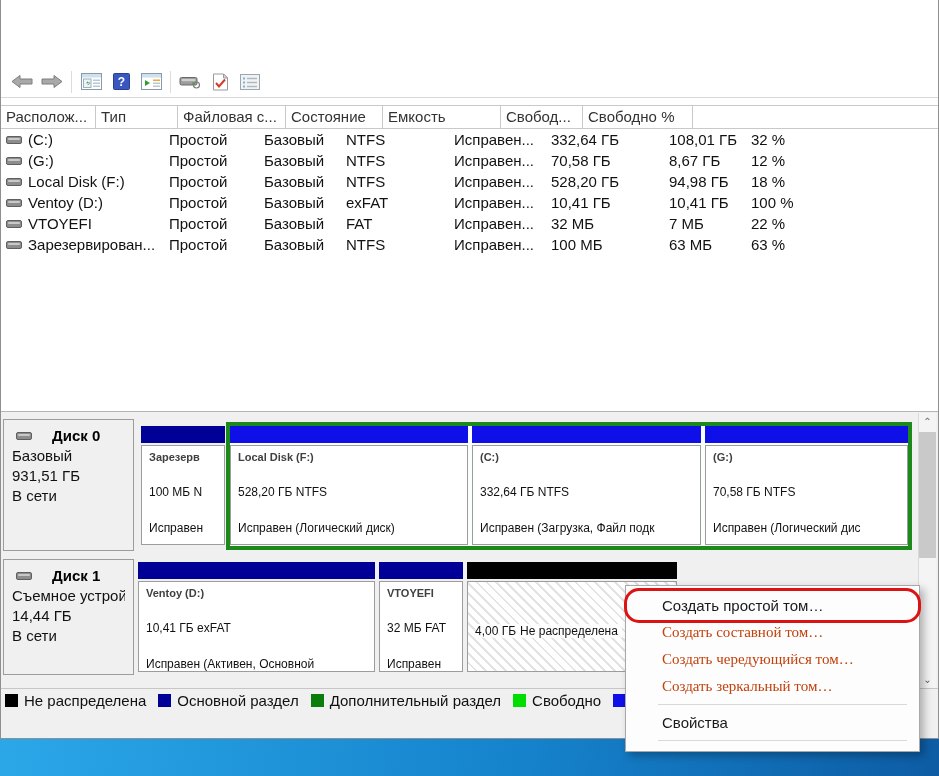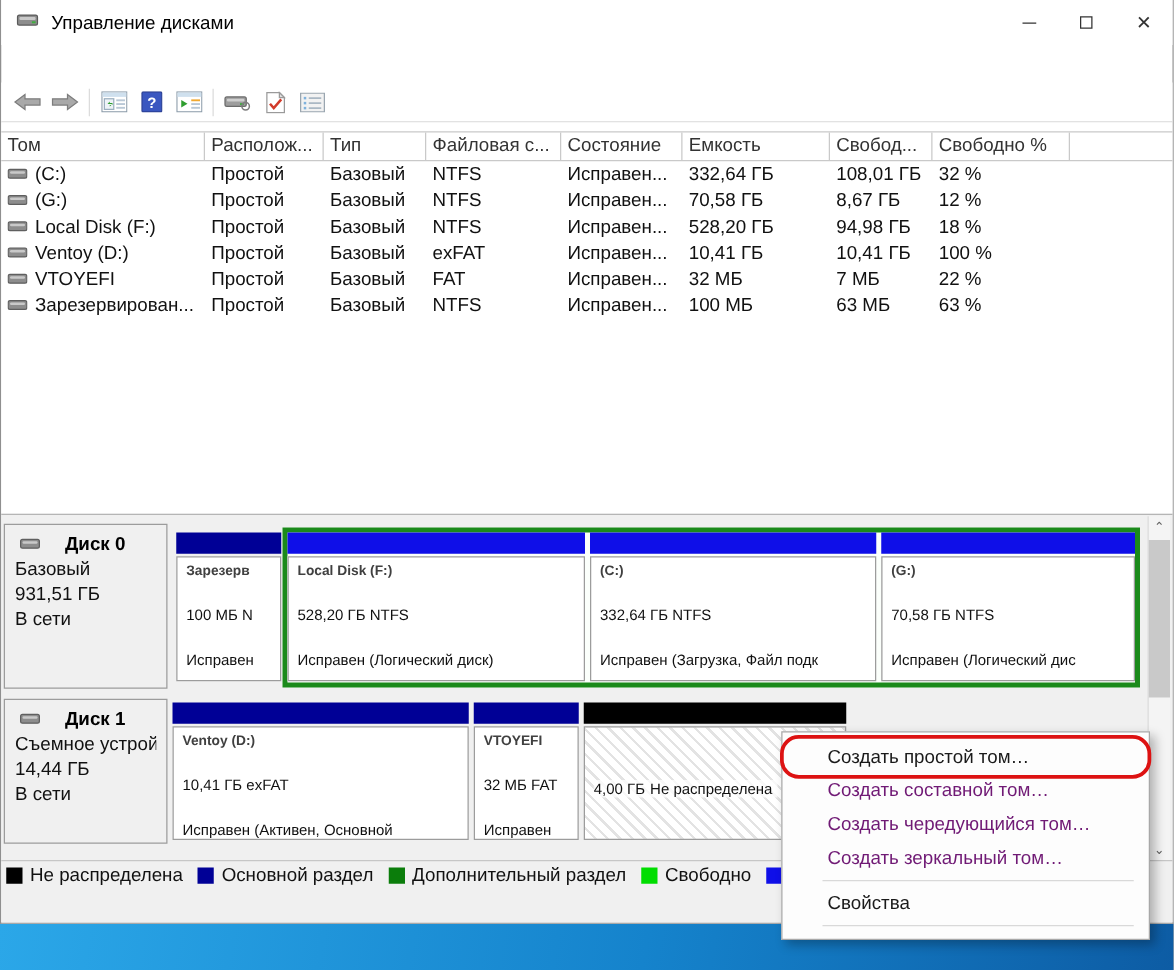--- a/index.html
+++ b/index.html
@@ -67,52 +67,33 @@
   .lg-item{display:flex;align-items:center;gap:6px;}
   .lg-swatch{width:13px;height:13px;}
   .lg-label{font-size:15px;color:#111;white-space:nowrap;}
   .footer{position:absolute;left:0;top:712px;right:0;height:26px;background:#f0f0f0;}
 
   
   .ctx-menu{position:absolute;left:625px;top:585px;width:295px;background:#fdfdfd;
     border:1px solid #a8a8a8;box-shadow:4px 4px 8px rgba(0,0,0,.28);padding:6px 2px;z-index:50;}
   .ctx-item{height:27px;display:flex;align-items:center;padding-left:34px;font-size:15px;color:#1a1a1a;
     position:relative;white-space:nowrap;}
-  .ctx-item.disabled{color:#701a75;}
+  .ctx-item.disabled{color:#c2410c;font-family:Liberation Serif, serif;}
   .ctx-item.annotated{outline:3px solid #dd1212;outline-offset:1px;border-radius:11px;}
   .ctx-sep{height:1px;background:#d9d9d9;margin:4px 10px 4px 30px;}
 </style>
 </head>
 <body>
 
 <div class="screen">
 
   <div class="desktop"></div>
 
   <div class="window">
 
-    <div class="titlebar">
-      <span class="app-icon">
-        <svg width="18" height="14" viewBox="0 0 18 14">
-          <rect x="1" y="3" width="16" height="8" rx="1.5" fill="#8d8d8d" stroke="#5a5a5a"></rect>
-          <rect x="2.5" y="4.5" width="13" height="2.5" rx="1" fill="#c9c9c9"></rect>
-          <rect x="12.5" y="8" width="3" height="1.6" fill="#3fae3f"></rect>
-        </svg>
-      </span>
-      <span class="title-text">Управление дисками</span>
-      <div class="win-controls">
-        <div class="wbtn">
-            <span class="glyph-min"></span>
-          </div>
-        <div class="wbtn">
-            <span class="glyph-max"></span>
-          </div>
-        <div class="wbtn">✕</div>
-      </div>
-    </div>
 
 
     <div class="toolbar">
       <div class="tb-icon">
         <svg width="22" height="15" viewBox="0 0 22 15">
             <path d="M9 1.5v3.5h12v5H9v3.5L1 7.5z" fill="#a9a9a9" stroke="#7d7d7d"></path>
           </svg>
       </div>
       <div class="tb-icon">
         <svg width="22" height="15" viewBox="0 0 22 15">
@@ -172,21 +153,20 @@
           <rect x="3" y="7.5" width="2" height="2" fill="#7fb2dd"></rect>
           <rect x="7" y="7.8" width="10" height="1.4" fill="#aab8c4"></rect>
           <rect x="3" y="11.5" width="2" height="2" fill="#7fb2dd"></rect>
           <rect x="7" y="11.8" width="10" height="1.4" fill="#aab8c4"></rect>
         </svg>
       </div>
     </div>
 
     <div class="volume-pane">
       <div class="thead" id="thead">
-          <div class="hcell c0">Том</div>
           <div class="hcell c1">Располож...</div>
           <div class="hcell c2">Тип</div>
           <div class="hcell c3">Файловая с...</div>
           <div class="hcell c4">Состояние</div>
           <div class="hcell c5">Емкость</div>
           <div class="hcell c6">Свобод...</div>
           <div class="hcell c7">Свободно %</div>
           <div class="hcell c8"></div>
         </div>
       <div id="tbody">

